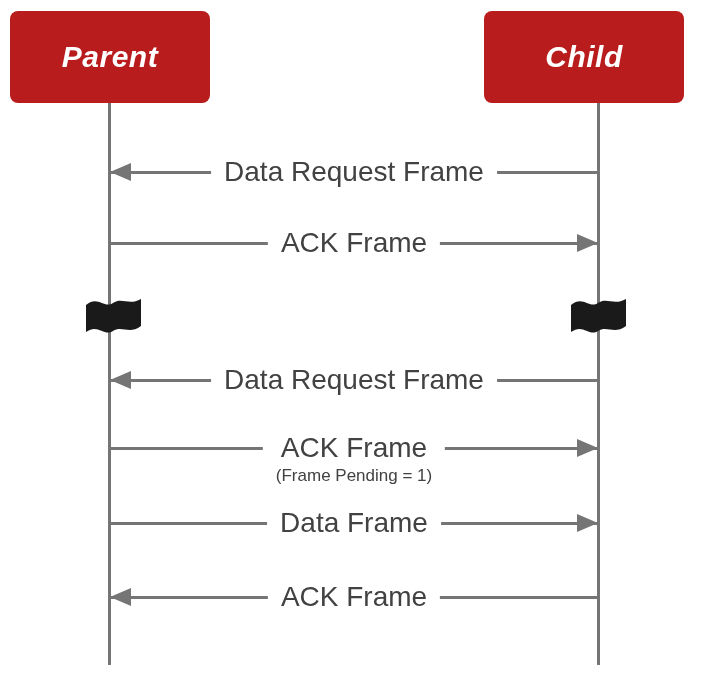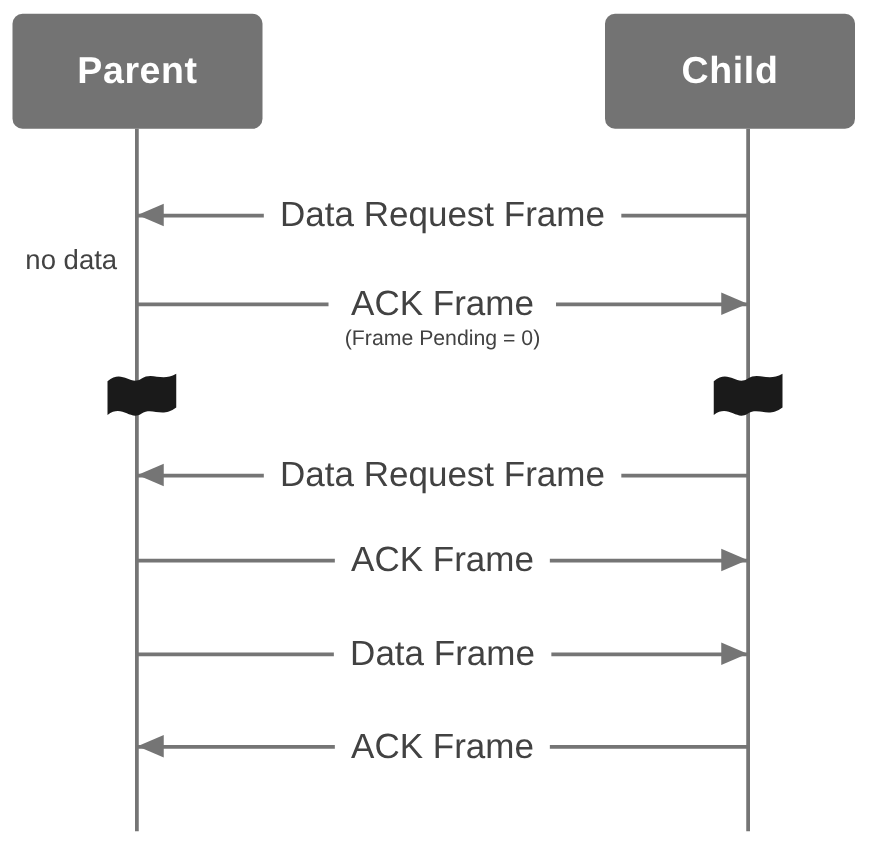--- a/index.html
+++ b/index.html
@@ -14,25 +14,26 @@
     height: 676px;
     background: #ffffff;
     overflow: hidden;
   }
   
   .actor {
     position: absolute;
     top: 11px;
     width: 200px;
     height: 92px;
-    background: #737373;
+    background: #b91c1c;
     border-radius: 8px;
     display: flex;
     align-items: center;
     justify-content: center;
+    font-style: italic;
   }
   .actor-parent { left: 10px; }
   .actor-child  { left: 484px; }
   .actor span {
     color: #ffffff;
     font-size: 30px;
     font-weight: bold;
     letter-spacing: 0.5px;
   }
   
@@ -148,21 +149,20 @@
     <div class="label-wrap">
       <div class="label">Data Request Frame</div>
     </div>
   </div>
 
   <div class="msg msg-2 dir-right">
     <div class="line"></div>
     <div class="head"></div>
     <div class="label-wrap">
       <div class="label">ACK Frame</div>
-      <div class="sublabel">(Frame Pending = 0)</div>
     </div>
   </div>
 
   <div class="flag flag-parent">
     <svg viewBox="0 0 57 42" xmlns="http://www.w3.org/2000/svg">
       <path d="M1,11 C13,1 19,15 28,9 C37,3 44,12 56,5 L56,32 C44,41 37,31 28,37 C19,43 13,29 1,38 Z"></path>
     </svg>
   </div>
   <div class="flag flag-child">
     <svg viewBox="0 0 57 42" xmlns="http://www.w3.org/2000/svg">
@@ -176,34 +176,34 @@
     <div class="label-wrap">
       <div class="label">Data Request Frame</div>
     </div>
   </div>
 
   <div class="msg msg-4 dir-right">
     <div class="line"></div>
     <div class="head"></div>
     <div class="label-wrap">
       <div class="label">ACK Frame</div>
+      <div class="sublabel">(Frame Pending = 1)</div>
     </div>
   </div>
 
   <div class="msg msg-5 dir-right">
     <div class="line"></div>
     <div class="head"></div>
     <div class="label-wrap">
       <div class="label">Data Frame</div>
     </div>
   </div>
 
   <div class="msg msg-6 dir-left">
     <div class="line"></div>
     <div class="head"></div>
     <div class="label-wrap">
       <div class="label">ACK Frame</div>
     </div>
   </div>
 
-  <div class="side-note side-note-1">no data</div>
 
 </div>
 
 </body></html>

